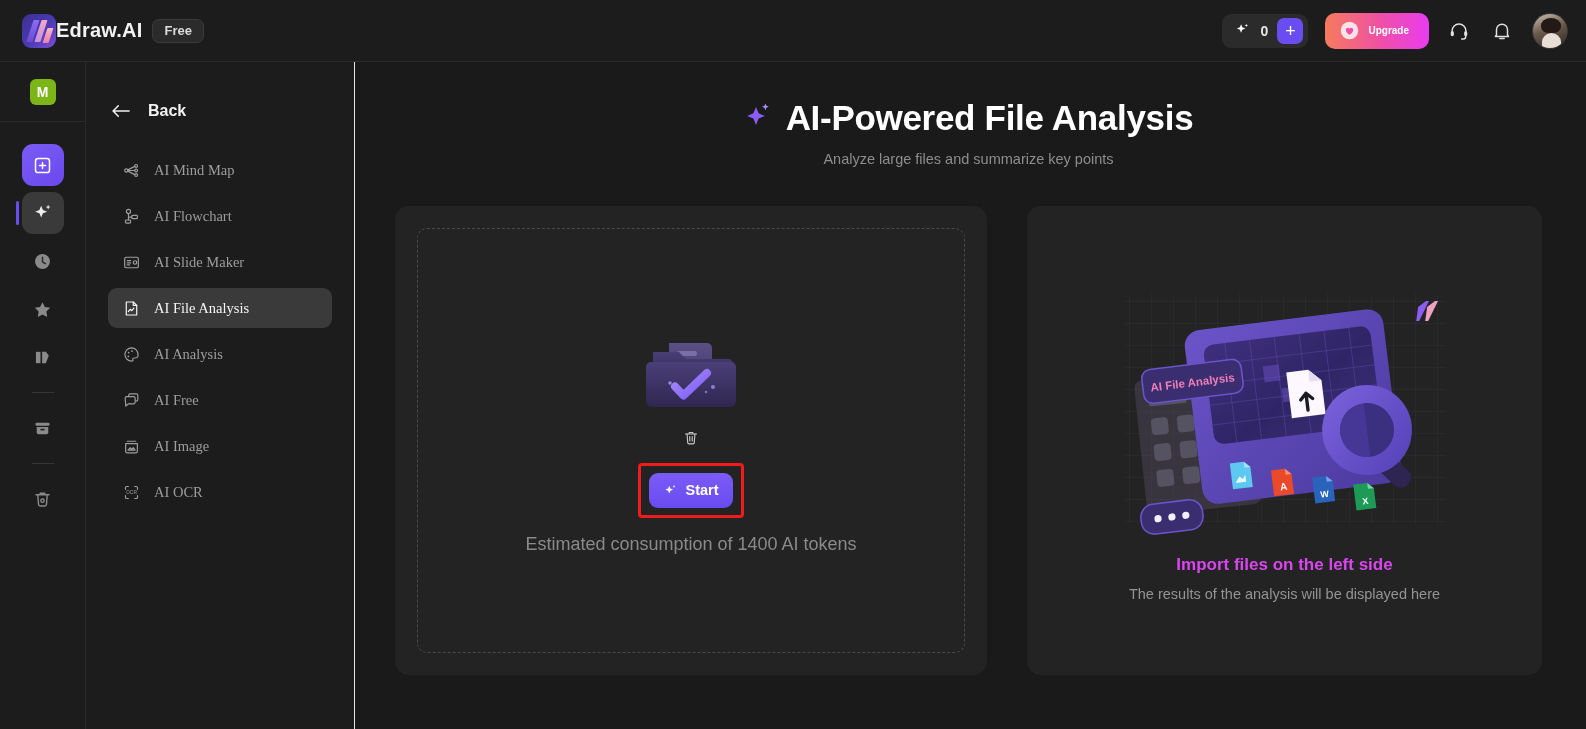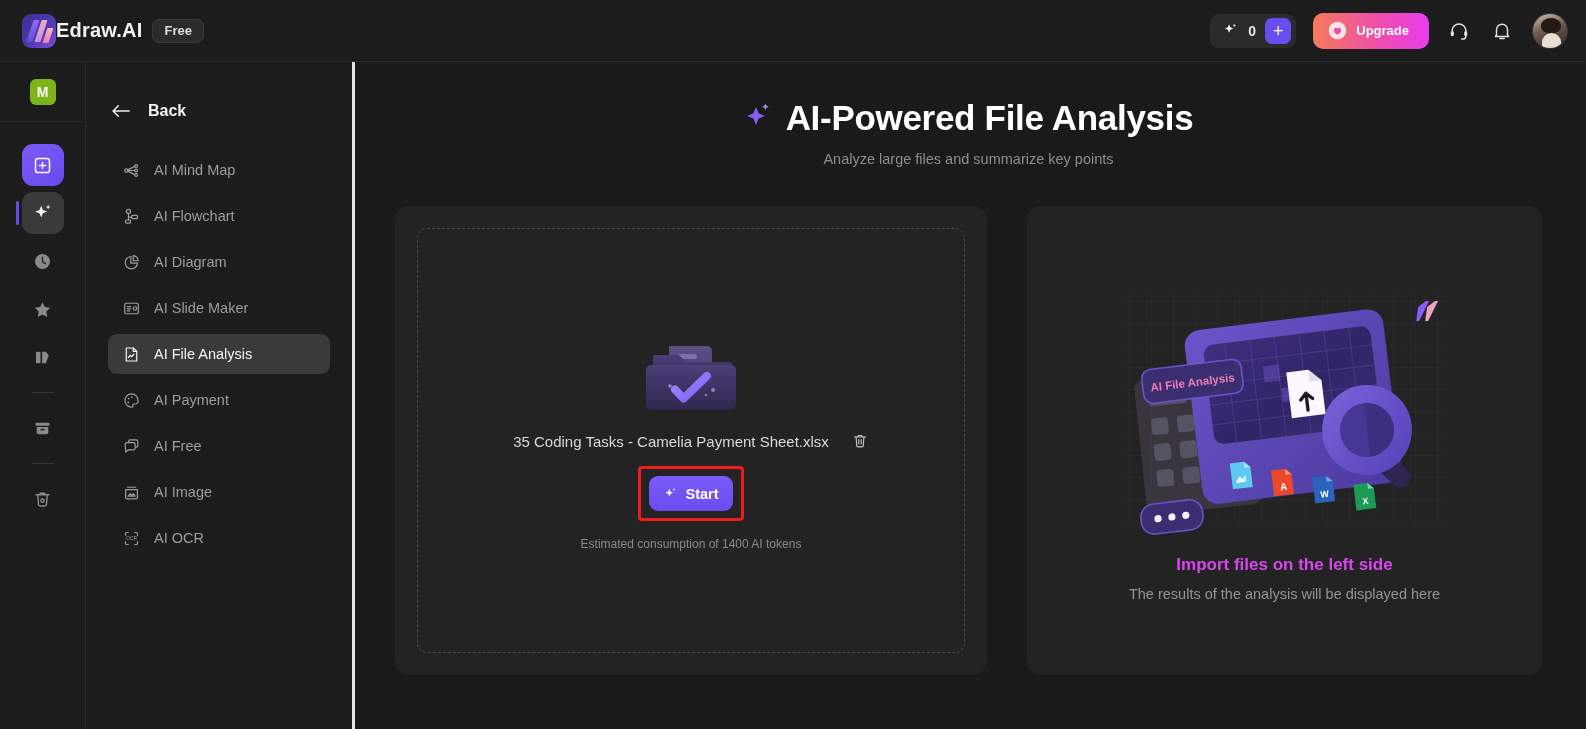--- a/index.html
+++ b/index.html
@@ -46,21 +46,21 @@
   .token-count { color: #e8e8e8; font-size: 14px; font-weight: 600; min-width: 8px; }
   .plus-btn {
     width: 26px; height: 26px; border-radius: 7px;
     background: #6a4df0; display: flex; align-items: center; justify-content: center;
     color: #fff; font-size: 18px; line-height: 1; font-weight: 400; cursor: pointer;
   }
   .upgrade-btn {
     height: 36px; border-radius: 10px; padding: 0 20px 0 15px;
     background: linear-gradient(90deg,#f57b5c 0%,#ef4fa8 55%,#e83cf0 100%);
     display: flex; align-items: center; gap: 9px;
-    color: #fff; font-size: 13px; font-weight: 600; cursor: pointer; border: none;
+    color: #fff; font-size: 10px; font-weight: 600; cursor: pointer; border: none;
   }
   .icon-btn { width: 26px; height: 26px; display: flex; align-items: center; justify-content: center; cursor: pointer; }
   .avatar {
     width: 36px; height: 36px; border-radius: 50%; overflow: hidden;
     background: linear-gradient(160deg,#cfc2b6 0%,#6c5a4c 45%,#2e2622 100%);
     position: relative; cursor: pointer; border: 1px solid #3a3a3a;
   }
   .avatar::before { content:""; position:absolute; left:8px; top:4px; width:20px; height:15px; border-radius:50% 50% 42% 42%; background:#231a15; }
   .avatar::after  { content:""; position:absolute; left:9px; top:19px; width:19px; height:18px; border-radius:50% 50% 0 0; background:#e8ded6; }
 
@@ -89,31 +89,31 @@
   .rail-btn.active  { background: #3a3a3a; color: #f0f0f0; }
   .rail-btn.active::before {
     content: ""; position: absolute; left: -6px; top: 9px; width: 3px; height: 24px;
     border-radius: 2px; background: #6a4df0;
   }
   .rail-sep { width: 22px; height: 1px; background: #363636; margin: 8px 0; }
 
   
   .nav {
     width: 269px; flex: 0 0 269px; background: #1c1c1c;
-    border-right: 3px solid #e5e5e5; padding-top: 40px;
+    border-right: 1px solid #e5e5e5; padding-top: 40px;
   }
   .back-row { display: flex; align-items: center; gap: 16px; padding: 0 0 0 24px; margin-bottom: 30px; cursor: pointer; }
   .back-label { color: #f2f2f2; font-size: 16px; font-weight: 700; }
   .nav-list { padding: 0 22px; display: flex; flex-direction: column; gap: 6px; }
   .nav-item {
     height: 40px; border-radius: 9px; display: flex; align-items: center; gap: 13px;
     padding: 0 14px; color: #9d9d9d; font-size: 14.5px; cursor: pointer;
   }
   .nav-item.active { background: #3a3a3a; color: #f5f5f5; }
-  .nav-item .lbl { white-space: nowrap; }
+  .nav-item .lbl { white-space: nowrap; font-family: Liberation Serif, serif; }
 
   
   .main { flex: 1; min-width: 0; background: #1a1a1a; padding: 36px 44px 0 40px; overflow: hidden; }
   .page-title { display: flex; align-items: center; justify-content: center; gap: 12px; }
   .page-title h1 { color: #fff; font-size: 35px; font-weight: 700; letter-spacing: -.3px; }
   .page-sub { text-align: center; color: #8d8d8d; font-size: 14.5px; margin-top: 13px; }
 
   .panels { display: flex; gap: 40px; margin-top: 39px; }
   .card { background: #232323; border-radius: 14px; }
   .card-upload { width: 592px; flex: 0 0 592px; height: 469px; padding: 22px; }
@@ -131,21 +131,21 @@
   .start-highlight {
     position: absolute; left: -11px; top: -10px; right: -11px; bottom: -10px;
     border: 3px solid #f01b1b; border-radius: 4px; pointer-events: none;
   }
   .start-btn {
     width: 84px; height: 35px; border-radius: 9px;
     background: linear-gradient(180deg,#7b5cf7,#6a4bf0);
     border: none; color: #fff; font-size: 14.5px; font-weight: 600;
     display: flex; align-items: center; justify-content: center; gap: 7px; cursor: pointer;
   }
-  .estimate { margin-top: 26px; color: #8a8a8a; font-size: 12px; }
+  .estimate { margin-top: 26px; color: #8a8a8a; font-size: 18px; }
 
   .card-result {
     flex: 1; height: 469px;
     display: flex; flex-direction: column; align-items: center; justify-content: center;
     padding: 0 20px;
   }
   .illus { width: 400px; height: 270px; margin-bottom: 6px; }
   .result-title { color: #d946ef; font-size: 17px; font-weight: 700; }
   .result-sub { color: #949494; font-size: 14.5px; margin-top: 11px; }
 
@@ -320,29 +320,20 @@
             <svg width="19" height="19" viewBox="0 0 24 24" fill="none" stroke="currentColor" stroke-width="1.5" stroke-linecap="round">
               <circle cx="8.2" cy="5.6" r="2.6"></circle>
               <rect x="12.4" y="10.6" width="7" height="4.2" rx="1"></rect>
               <rect x="4.4" y="16.4" width="6.4" height="4" rx="1"></rect>
               <path d="M8.2 8.2v8.2M8.2 12.7h4.2"></path>
             </svg>
           </span>
           <span class="lbl">AI Flowchart</span>
         </div>
 
-        <div class="nav-item">
-          <span>
-            <svg width="19" height="19" viewBox="0 0 24 24" fill="none" stroke="currentColor" stroke-width="1.5">
-              <path d="M11.2 4.4a7.8 7.8 0 108.4 8.4H11.2z"></path>
-              <path d="M14.2 3.4a7.6 7.6 0 016.4 6.4h-6.4z"></path>
-            </svg>
-          </span>
-          <span class="lbl">AI Diagram</span>
-        </div>
 
         <div class="nav-item">
           <span>
             <svg width="19" height="19" viewBox="0 0 24 24" fill="none" stroke="currentColor" stroke-width="1.5" stroke-linecap="round">
               <rect x="3.4" y="5.4" width="17.2" height="13.2" rx="2"></rect>
               <path d="M6.6 9.6h4.4M6.6 12.4h4.4M6.6 15h3"></path>
               <circle cx="16.4" cy="12" r="2.2"></circle>
             </svg>
           </span>
           <span class="lbl">AI Slide Maker</span>
@@ -361,21 +352,21 @@
 
         <div class="nav-item">
           <span>
             <svg width="19" height="19" viewBox="0 0 24 24" fill="none" stroke="currentColor" stroke-width="1.5">
               <path d="M12 3.6a8.4 8.4 0 00.2 16.8c1.5 0 2-1 1.5-2-.5-1.1.3-2 1.5-2h1.6a3.6 3.6 0 003.6-3.6C20.4 7.2 16.6 3.6 12 3.6z"></path>
               <circle cx="8.4" cy="9.6" r="1.1" fill="currentColor" stroke="none"></circle>
               <circle cx="12.6" cy="7.8" r="1.1" fill="currentColor" stroke="none"></circle>
               <circle cx="8" cy="14.4" r="1.1" fill="currentColor" stroke="none"></circle>
             </svg>
           </span>
-          <span class="lbl">AI Payment</span>
+          <span class="lbl">AI Analysis</span>
         </div>
 
         <div class="nav-item">
           <span>
             <svg width="19" height="19" viewBox="0 0 24 24" fill="none" stroke="currentColor" stroke-width="1.5" stroke-linejoin="round">
               <path d="M4 9a2 2 0 012-2h8.6a2 2 0 012 2v5.2a2 2 0 01-2 2H8.2L4.8 19z"></path>
               <path d="M8.4 7V5.6a2 2 0 012-2H18a2 2 0 012 2v5.2a2 2 0 01-2 2h-1"></path>
             </svg>
           </span>
           <span class="lbl">AI Free</span>
@@ -447,21 +438,20 @@
                 <path d="M8 25h26l7 7h42a5 5 0 015 5v11H8z" fill="url(#fback)"></path>
                 <path d="M6 35h80a5 5 0 015 5v34a6 6 0 01-6 6H7a6 6 0 01-6-6V40a5 5 0 015-5z" fill="url(#ffront)"></path>
                 <path d="M30 59.5l8.5 9L62 46" stroke="url(#fcheck)" stroke-width="8" fill="none" stroke-linecap="round" stroke-linejoin="round"></path>
                 <circle cx="25" cy="56" r="1.7" fill="#b59ffb" opacity=".8"></circle>
                 <circle cx="68" cy="60" r="2" fill="#b59ffb" opacity=".7"></circle>
                 <circle cx="61" cy="65" r="1.3" fill="#b59ffb" opacity=".6"></circle>
               </svg>
             </div>
 
             <div class="file-row">
-              <span class="file-name">35 Coding Tasks - Camelia Payment Sheet.xlsx</span>
               <span class="trash-btn">
                 <svg width="18" height="18" viewBox="0 0 24 24" fill="none" stroke="#c9c9c9" stroke-width="1.5" stroke-linecap="round" stroke-linejoin="round">
                   <path d="M4.6 6.6h14.8M9.6 6.6V4.6h4.8v2"></path>
                   <path d="M6.8 6.6l.8 11.6a1.8 1.8 0 001.8 1.6h5.2a1.8 1.8 0 001.8-1.6l.8-11.6"></path>
                   <path d="M10.4 10v6M13.6 10v6"></path>
                 </svg>
               </span>
             </div>
 
             <div class="start-wrap">

